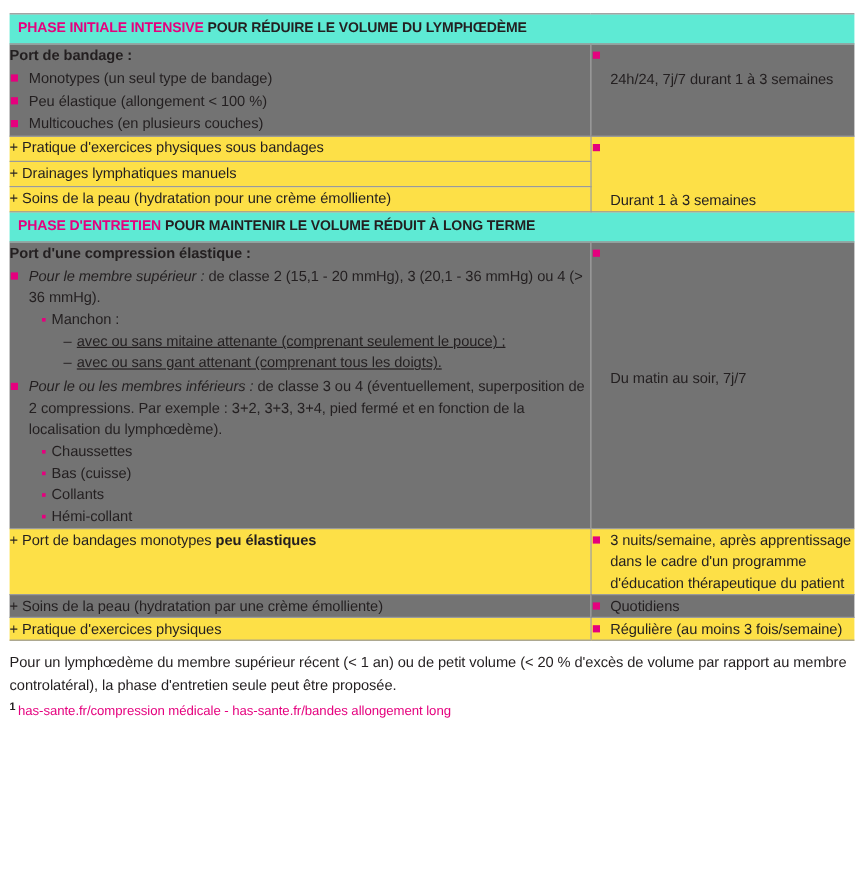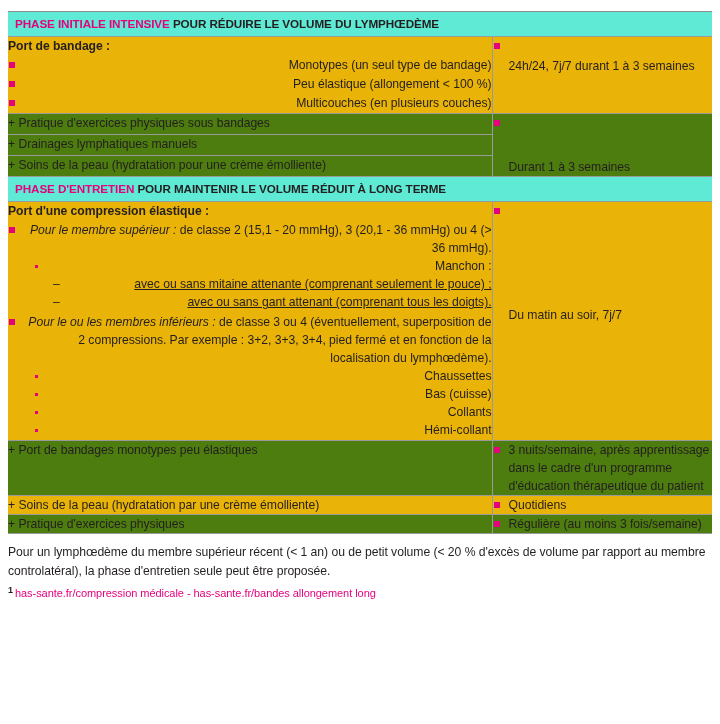--- a/index.html
+++ b/index.html
@@ -70,35 +70,34 @@
   .band .hl { color: #e5007e; }
   .band .rest { color: #231f20; }
 
   .cell {
     padding: 7px 9px 8px 9px;
     font-size: 12.2px;
     line-height: 1.48;
     letter-spacing: -0.05px;
   }
   .cell-tight { padding: 6px 9px 6px 9px; }
-  .row-white { background: #eab308; }
-  .row-pink  { background: #4d7c0f; }
+  .row-white { background: #737373; }
+  .row-pink  { background: #fde047; }
   .sep-left  { border-left: 1px solid #9a9a9a; }
 
   .lead {
     font-weight: bold;
     margin: 0 0 1px 0;
   }
 
   
   ul.sq, ul.dot, ul.dash {
     list-style: none;
     margin: 0;
     padding: 0;
-    text-align: right;
   }
   ul.sq > li {
     position: relative;
     padding-left: 16px;
     margin: 1px 0;
   }
   ul.sq > li::before {
     content: "";
     position: absolute;
     left: 1px;
@@ -133,21 +132,21 @@
     margin: 0;
     text-decoration: underline;
   }
   ul.dash > li::before {
     content: "–";
     position: absolute;
     left: 0;
     top: 0;
   }
   .ital { font-style: italic; }
-  .bold { font-weight: normal; }
+  .bold { font-weight: bold; }
 
   
   .rbul {
     position: relative;
     padding-left: 16px;
     line-height: 1.48;
   }
   .rbul::before {
     content: "";
     position: absolute;

